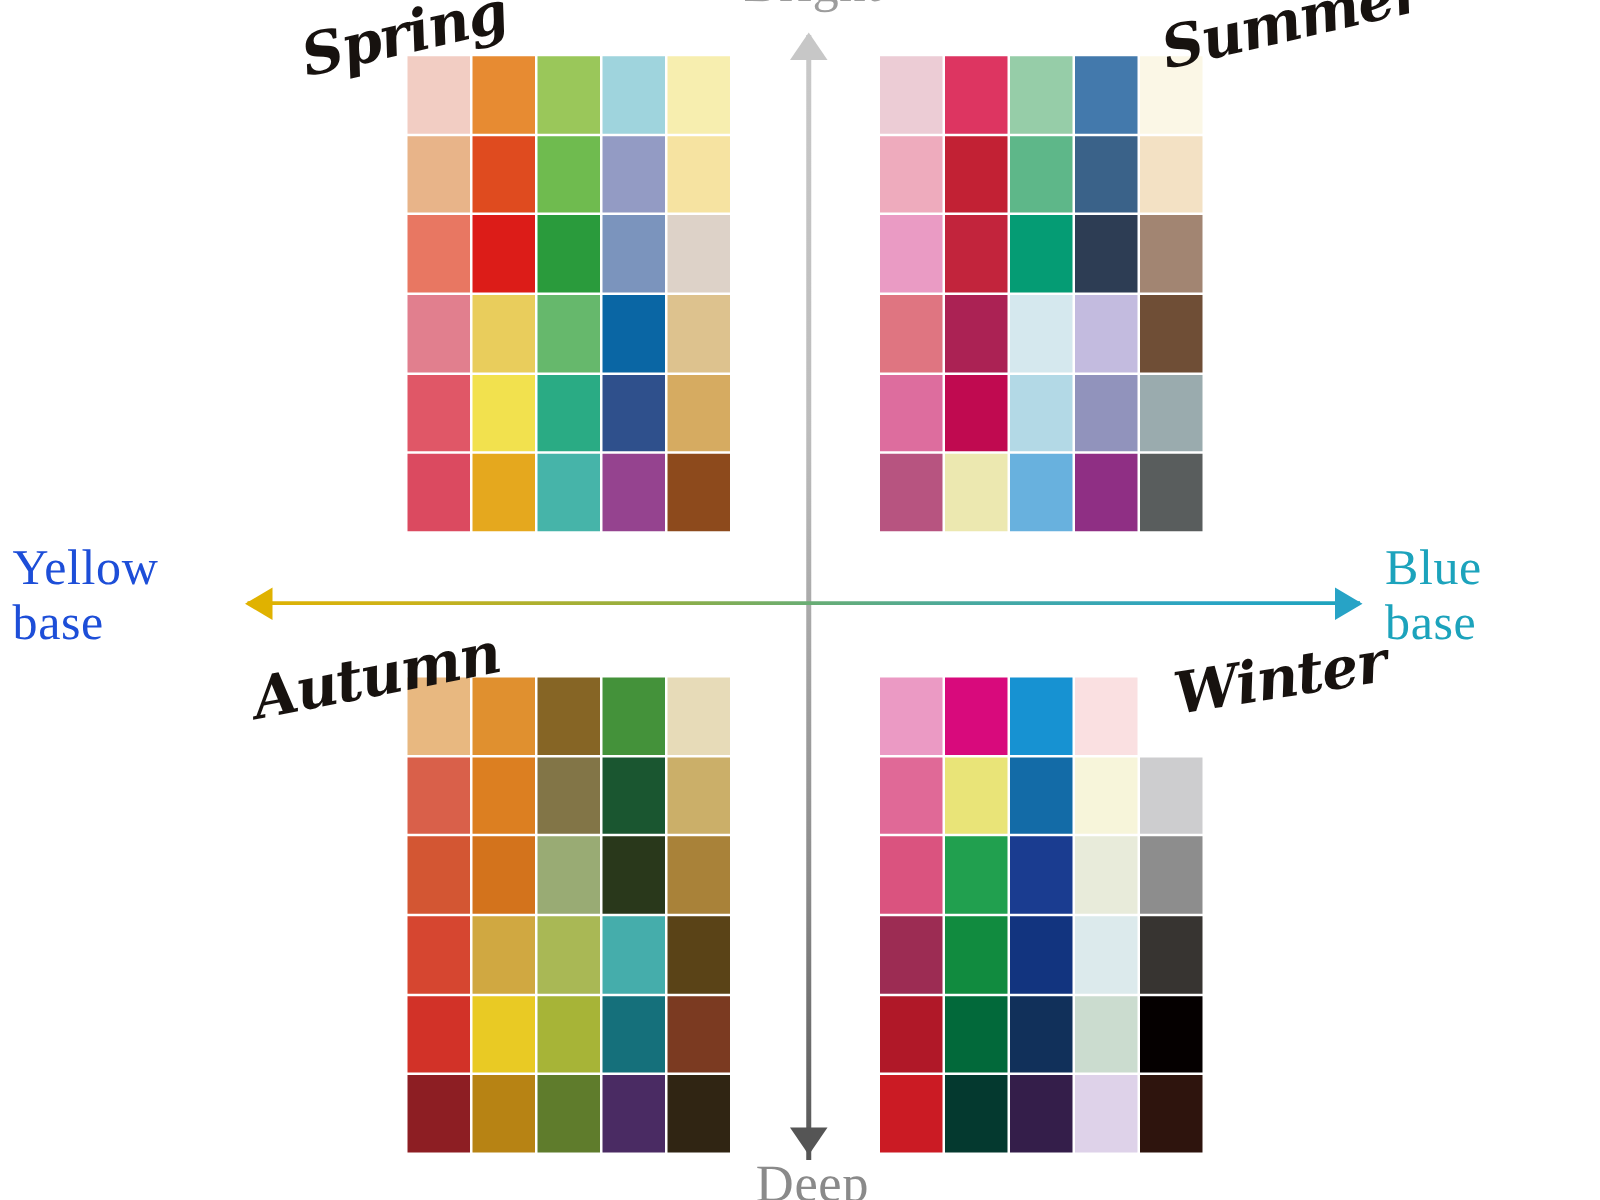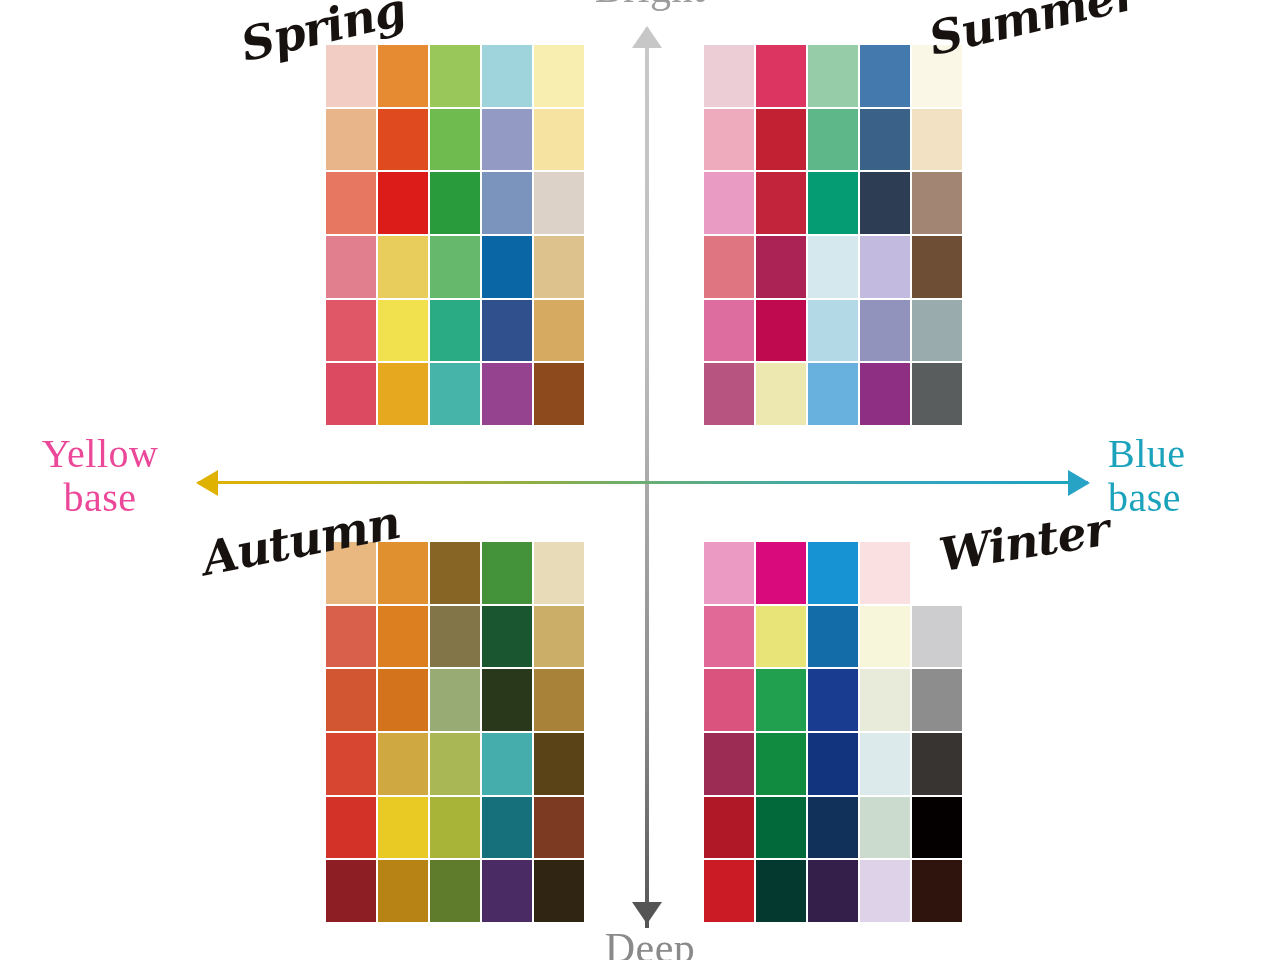--- a/index.html
+++ b/index.html
@@ -90,22 +90,21 @@
     top: 926px;
     width: 180px;
     text-align: center;
     color: #8a8a8a;
     font-size: 42px;
   }
   #label-yellow {
     left: 10px;
     top: 432px;
     width: 180px;
-    text-align: center;
-    color: #ec4899;
+    color: #1d4ed8;
   }
   #label-blue {
     left: 1108px;
     top: 432px;
     width: 180px;
     text-align: left;
     color: #1ca3bc;
   }
 
   

